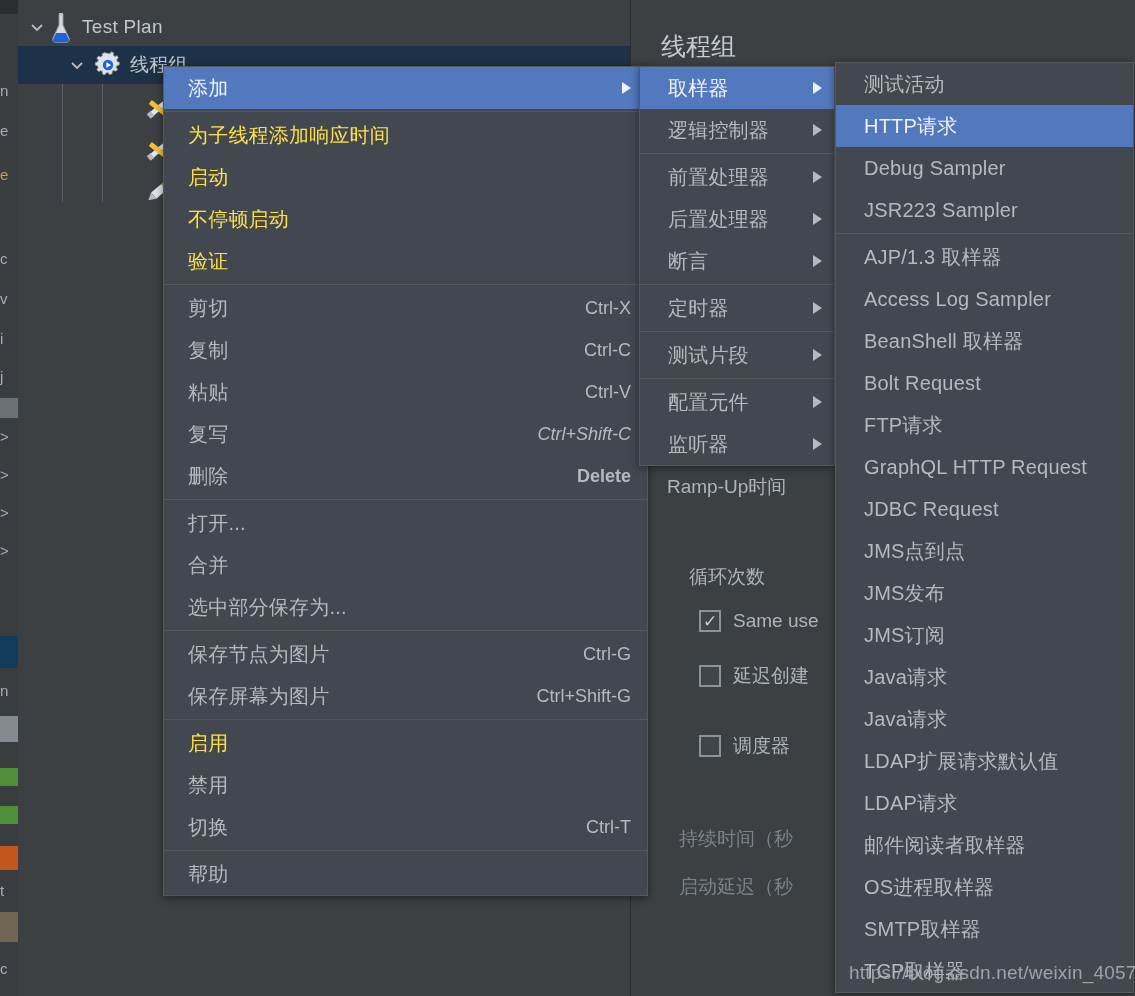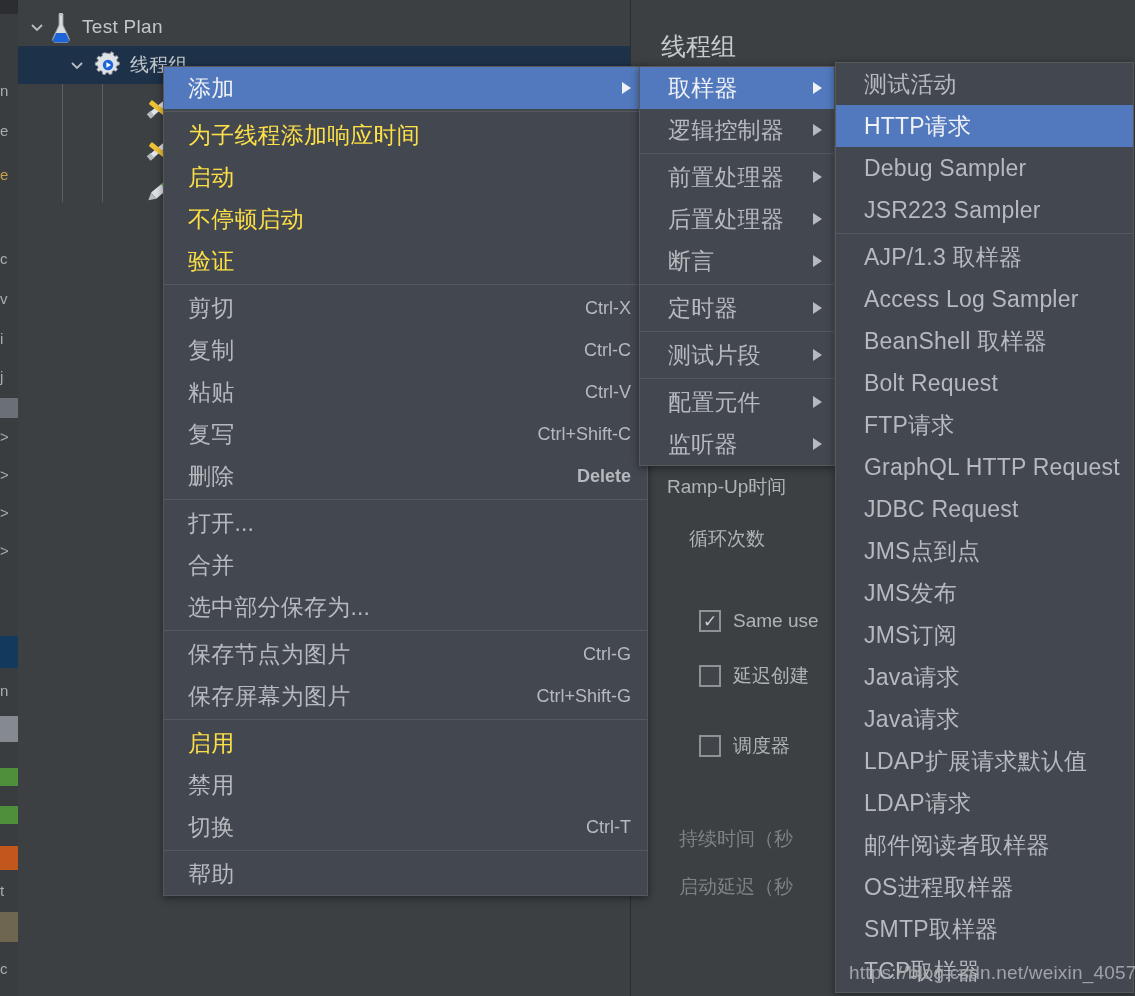--- a/index.html
+++ b/index.html
@@ -43,21 +43,21 @@
   .chk .tick{font-size:17px;color:#c9cdd1;line-height:1;}
 
   
   .menu{position:absolute;background:#434750;border:1px solid #56585c;box-sizing:border-box;
         box-shadow:0 2px 8px rgba(0,0,0,.45);}
   .menu.m1{left:163px;top:66px;width:485px;}
   .menu.m2{left:639px;top:66px;width:196px;}
   .menu.m3{left:835px;top:62px;width:299px;}
   .mi{display:flex;align-items:center;justify-content:space-between;
       box-sizing:border-box;padding:0 16px 0 24px;height:42px;white-space:nowrap;cursor:default;}
-  .mi .lbl{font-size:23px;color:#b6babe;letter-spacing:.2px;}
+  .mi .lbl{font-size:20px;color:#b6babe;letter-spacing:.2px;}
   .mi .acc{font-size:18px;color:#b6babe;margin-left:24px;}
   .mi.hl{background:#5279bd;}
   .mi.hl .lbl,.mi.hl .acc{color:#eef1f5;}
   .mi.disabled .lbl{color:#fde047;}
   .arrow{width:0;height:0;border-left:9px solid #b6babe;border-top:6px solid transparent;
          border-bottom:6px solid transparent;margin-left:20px;}
   .mi.hl .arrow{border-left-color:#eef1f5;}
   .sep{height:1px;background:#55585d;margin:2px 0;}
   .menu.m3 .mi{height:42px;padding-left:28px;}
   .menu.m2 .mi{height:42px;padding:0 12px 0 28px;}
@@ -170,21 +170,21 @@
       </svg>
     </span>
   </div>
 
   <div class="cfg-panel">
     <div class="cfg-title">线程组</div>
 
     <div class="cfg-row" style="left:36px;top:474px;">
       <span class="cfg-lab">Ramp-Up时间</span>
     </div>
-    <div class="cfg-row" style="left:58px;top:526px;">
+    <div class="cfg-row" style="left:58px;top:564px;">
       <span class="cfg-lab">循环次数</span>
     </div>
 
     <div class="cfg-row" style="left:68px;top:610px;">
       <span class="chk">
           <span class="tick">✓</span>
         </span>
       <span class="cfg-lab">Same use</span>
     </div>
     <div class="cfg-row" style="left:68px;top:663px;">
@@ -243,21 +243,21 @@
       </span>
     </div>
     <div class="mi">
       <span class="lbl">粘贴</span>
       <span style="display: flex; align-items: center;">
         <span class="acc">Ctrl-V</span>
       </span>
     </div>
     <div class="mi">
       <span class="lbl">复写</span>
-      <span style="display: flex; align-items: flex-start;">
+      <span style="display: flex; align-items: flex-start; font-style: italic;">
         <span class="acc">Ctrl+Shift-C</span>
       </span>
     </div>
     <div class="mi">
       <span class="lbl">删除</span>
       <span style="display: flex; align-items: flex-end; font-weight: bold;">
         <span class="acc">Delete</span>
       </span>
     </div>
     <div class="sep"></div>

